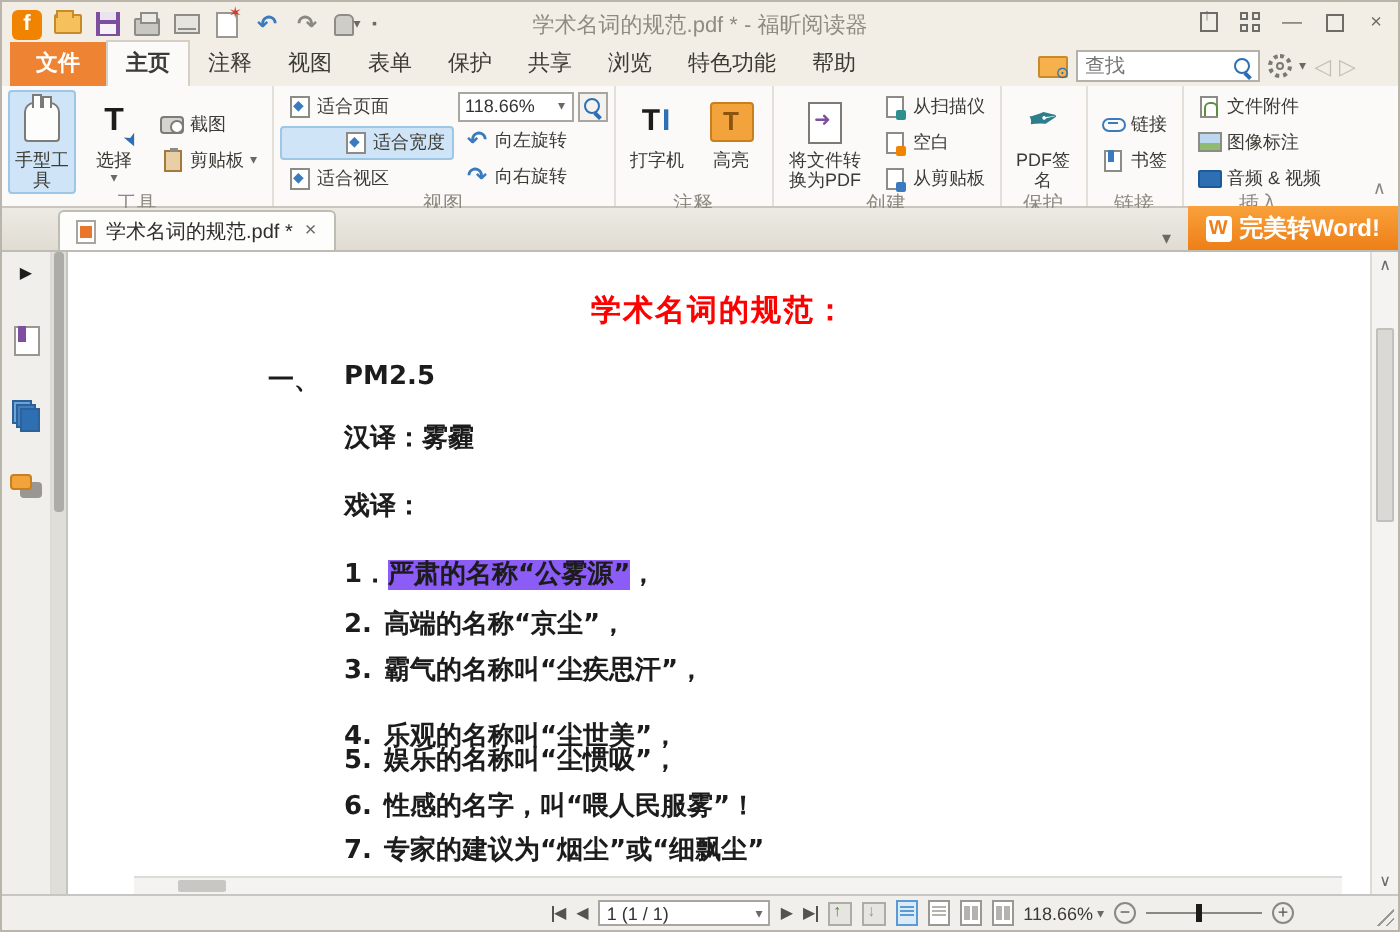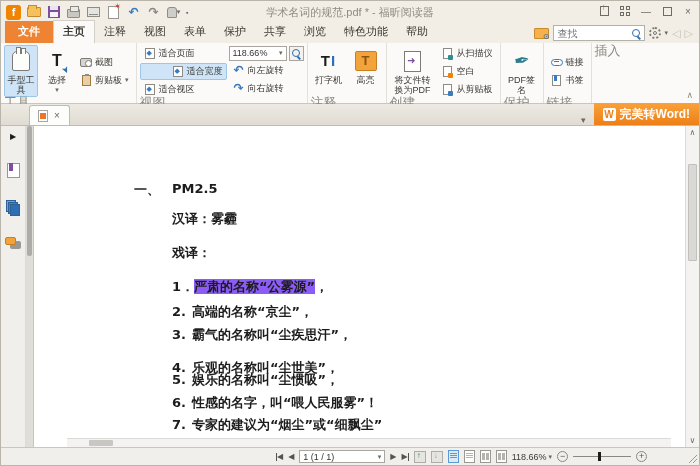--- a/index.html
+++ b/index.html
@@ -31,40 +31,40 @@
   .caret { font-size:7px; color:#6b6964; }
   .win-title { position:absolute; left:0; right:0; text-align:center; font-size:11px; color:#8f8b82; pointer-events:none; }
   .win-controls { position:absolute; right:4px; top:3px; display:flex; gap:7px; align-items:center; }
   .win-controls .wc { width:14px; height:14px; display:inline-flex; align-items:center; justify-content:center; color:#6e6c67; font-size:10px; }
   .wc-box { width:9px; height:9px; border:1px solid #6e6c67; }
   .wc-grid { width:10px; height:10px; display:grid; grid-template-columns:4px 4px; grid-gap:2px; }
   .wc-grid i { border:1px solid #6e6c67; height:4px; }
   .wc-share { width:9px; height:10px; border:1px solid #6e6c67; position:relative; }
   .wc-share::before { content:"↑"; position:absolute; top:-4px; left:1px; font-size:8px; color:#6e6c67; }
   
-  .tabrow { position:absolute; top:22px; left:0; right:0; height:20px; display:flex; align-items:flex-end; background:#f2eee5; }
+  .tabrow { position:absolute; top:22px; left:0; right:15px; height:20px; display:flex; align-items:flex-end; background:#f2eee5; }
   .file-tab { background:#ee8433; color:#fff; font-size:11px; font-weight:bold; padding:3px 13px 4px; margin-left:4px; }
   .rtab { font-size:11px; color:#3c3a35; padding:3px 9px 4px; cursor:default; }
   .rtab.active { background:#fbfaf8; border:1px solid #d4d0c8; border-bottom:none; font-weight:bold; }
   .search-area { margin-left:auto; display:flex; align-items:center; gap:4px; padding-right:6px; padding-bottom:2px; }
   .fsearch { width:15px; height:11px; background:#f6b04c; border:1px solid #c98a2a; border-radius:1px; position:relative; }
   .fsearch::after { content:"⊙"; position:absolute; right:-2px; bottom:-3px; font-size:8px; color:#2d6fb2; }
   .search-box { width:92px; height:16px; background:#fff; border:1px solid #b4b1aa; display:flex; align-items:center; padding:0 2px 0 4px; }
   .search-box input { border:none; outline:none; flex:1; width:60px; font-size:10px; color:#444; background:transparent; font-family:inherit; }
   .mag { width:11px; height:11px; position:relative; }
   .mag::before { content:""; position:absolute; top:1px; left:1px; width:6px; height:6px; border:1.5px solid #2d6fb2; border-radius:50%; }
   .mag::after { content:""; position:absolute; bottom:0; right:1px; width:4px; height:1.5px; background:#2d6fb2; transform:rotate(45deg); }
   .gear { width:12px; height:12px; border:2px dotted #7b7974; border-radius:50%; position:relative; }
   .gear::before { content:""; position:absolute; inset:2px; border:1px solid #7b7974; border-radius:50%; }
   .hist { color:#c2bfb7; font-size:11px; }
   
   .ribbon { position:absolute; top:42px; left:0; right:0; height:61px; background:#fbfaf8; border-bottom:1px solid #c9c6bf; display:flex; }
   .rgroup { display:flex; flex-direction:column; border-right:1px solid #e3e0d9; padding:2px 3px 0; }
   .rgroup-body { flex:1; display:flex; align-items:center; gap:2px; }
-  .rgroup-label { text-align:left; font-size:13px; color:#8b887f; height:13px; line-height:12px; }
+  .rgroup-label { text-align:center; font-size:10px; color:#8b887f; height:13px; line-height:12px; }
   .bigbtn { display:flex; flex-direction:column; align-items:center; justify-content:flex-start; width:34px; height:52px; border:1px solid transparent; border-radius:2px; padding-top:3px; font-size:9px; color:#3c3a35; text-align:center; line-height:10px; }
   .bigbtn.sel { background:#cfe5f7; border-color:#9ec6e5; }
   .bigbtn .bicon { height:24px; display:flex; align-items:center; justify-content:center; margin-bottom:2px; }
   .smallcol { display:flex; flex-direction:column; justify-content:center; gap:1px; height:52px; }
   .smallbtn { display:flex; align-items:center; gap:3px; font-size:9px; color:#3c3a35; padding:1px 3px; border:1px solid transparent; border-radius:2px; white-space:nowrap; }
   .smallbtn.sel { background:#cfe5f7; border-color:#9ec6e5;padding-left:31px; }
   .sic { width:12px; height:12px; display:inline-flex; align-items:center; justify-content:center; flex:none; }
   .pg { display:inline-block; background:#fff; border:1px solid #8d8b86; }
   .pg-s { width:9px; height:11px; position:relative; }
   .accent-o::after { content:""; position:absolute; right:-2px; bottom:-2px; width:5px; height:5px; background:#f08300; border-radius:1px; }
@@ -403,28 +403,51 @@
                 <span class="i-bm"></span>
               </span>
             <span>书签</span>
           </div>
         </div>
       </div>
       <div class="rgroup-label">链接</div>
     </div>
 
     <div class="rgroup" style="border-right:none">
+      <div class="rgroup-body">
+        <div class="smallcol">
+          <div class="smallbtn">
+            <span class="sic">
+                <span class="i-att"></span>
+              </span>
+            <span>文件附件</span>
+          </div>
+          <div class="smallbtn">
+            <span class="sic">
+                <span class="i-img"></span>
+              </span>
+            <span>图像标注</span>
+          </div>
+          <div class="smallbtn">
+            <span class="sic">
+                <span class="i-av"></span>
+              </span>
+            <span>音频 &amp; 视频</span>
+          </div>
+        </div>
+      </div>
       <div class="rgroup-label">插入</div>
     </div>
     <span class="collapse-chevron">∧</span>
   </div>
 
   <div class="docbar">
     <div class="doctab">
       <span class="pdficon"></span>
+      <span>学术名词的规范.pdf *</span>
       <span class="tabclose">×</span>
     </div>
     <span class="tab-dd">▾</span>
     <div class="word-btn">
       <span class="word-ic">W</span>
       <span>完美转Word!</span>
     </div>
   </div>
 
   <div class="main">
@@ -440,20 +463,21 @@
           <i></i>
           <i></i>
         </span>
     </div>
     <div class="splitter">
         <span class="thumb"></span>
       </div>
 
     <div class="docarea">
       <div class="docpage">
+        <div class="dtitle">学术名词的规范：</div>
         <div class="dline sec-num">一、</div>
         <div class="dline sec-head">PM2.5</div>
         <div class="dline l-hanyi">汉译：雾霾</div>
         <div class="dline l-xiyi">戏译：</div>
         <div class="dline l-item1">
           <span>1．</span><span class="hl">严肃的名称“公雾源”</span><span>，</span>
         </div>
         <div class="dline litem" style="top:177px"><span class="num">2.</span><span>高端的名称“京尘”，</span></div>
         <div class="dline litem" style="top:200px"><span class="num">3.</span><span>霸气的名称叫“尘疾思汗”，</span></div>
         <div class="dline litem" style="top:233px"><span class="num">4.</span><span>乐观的名称叫“尘世美”，</span></div>

